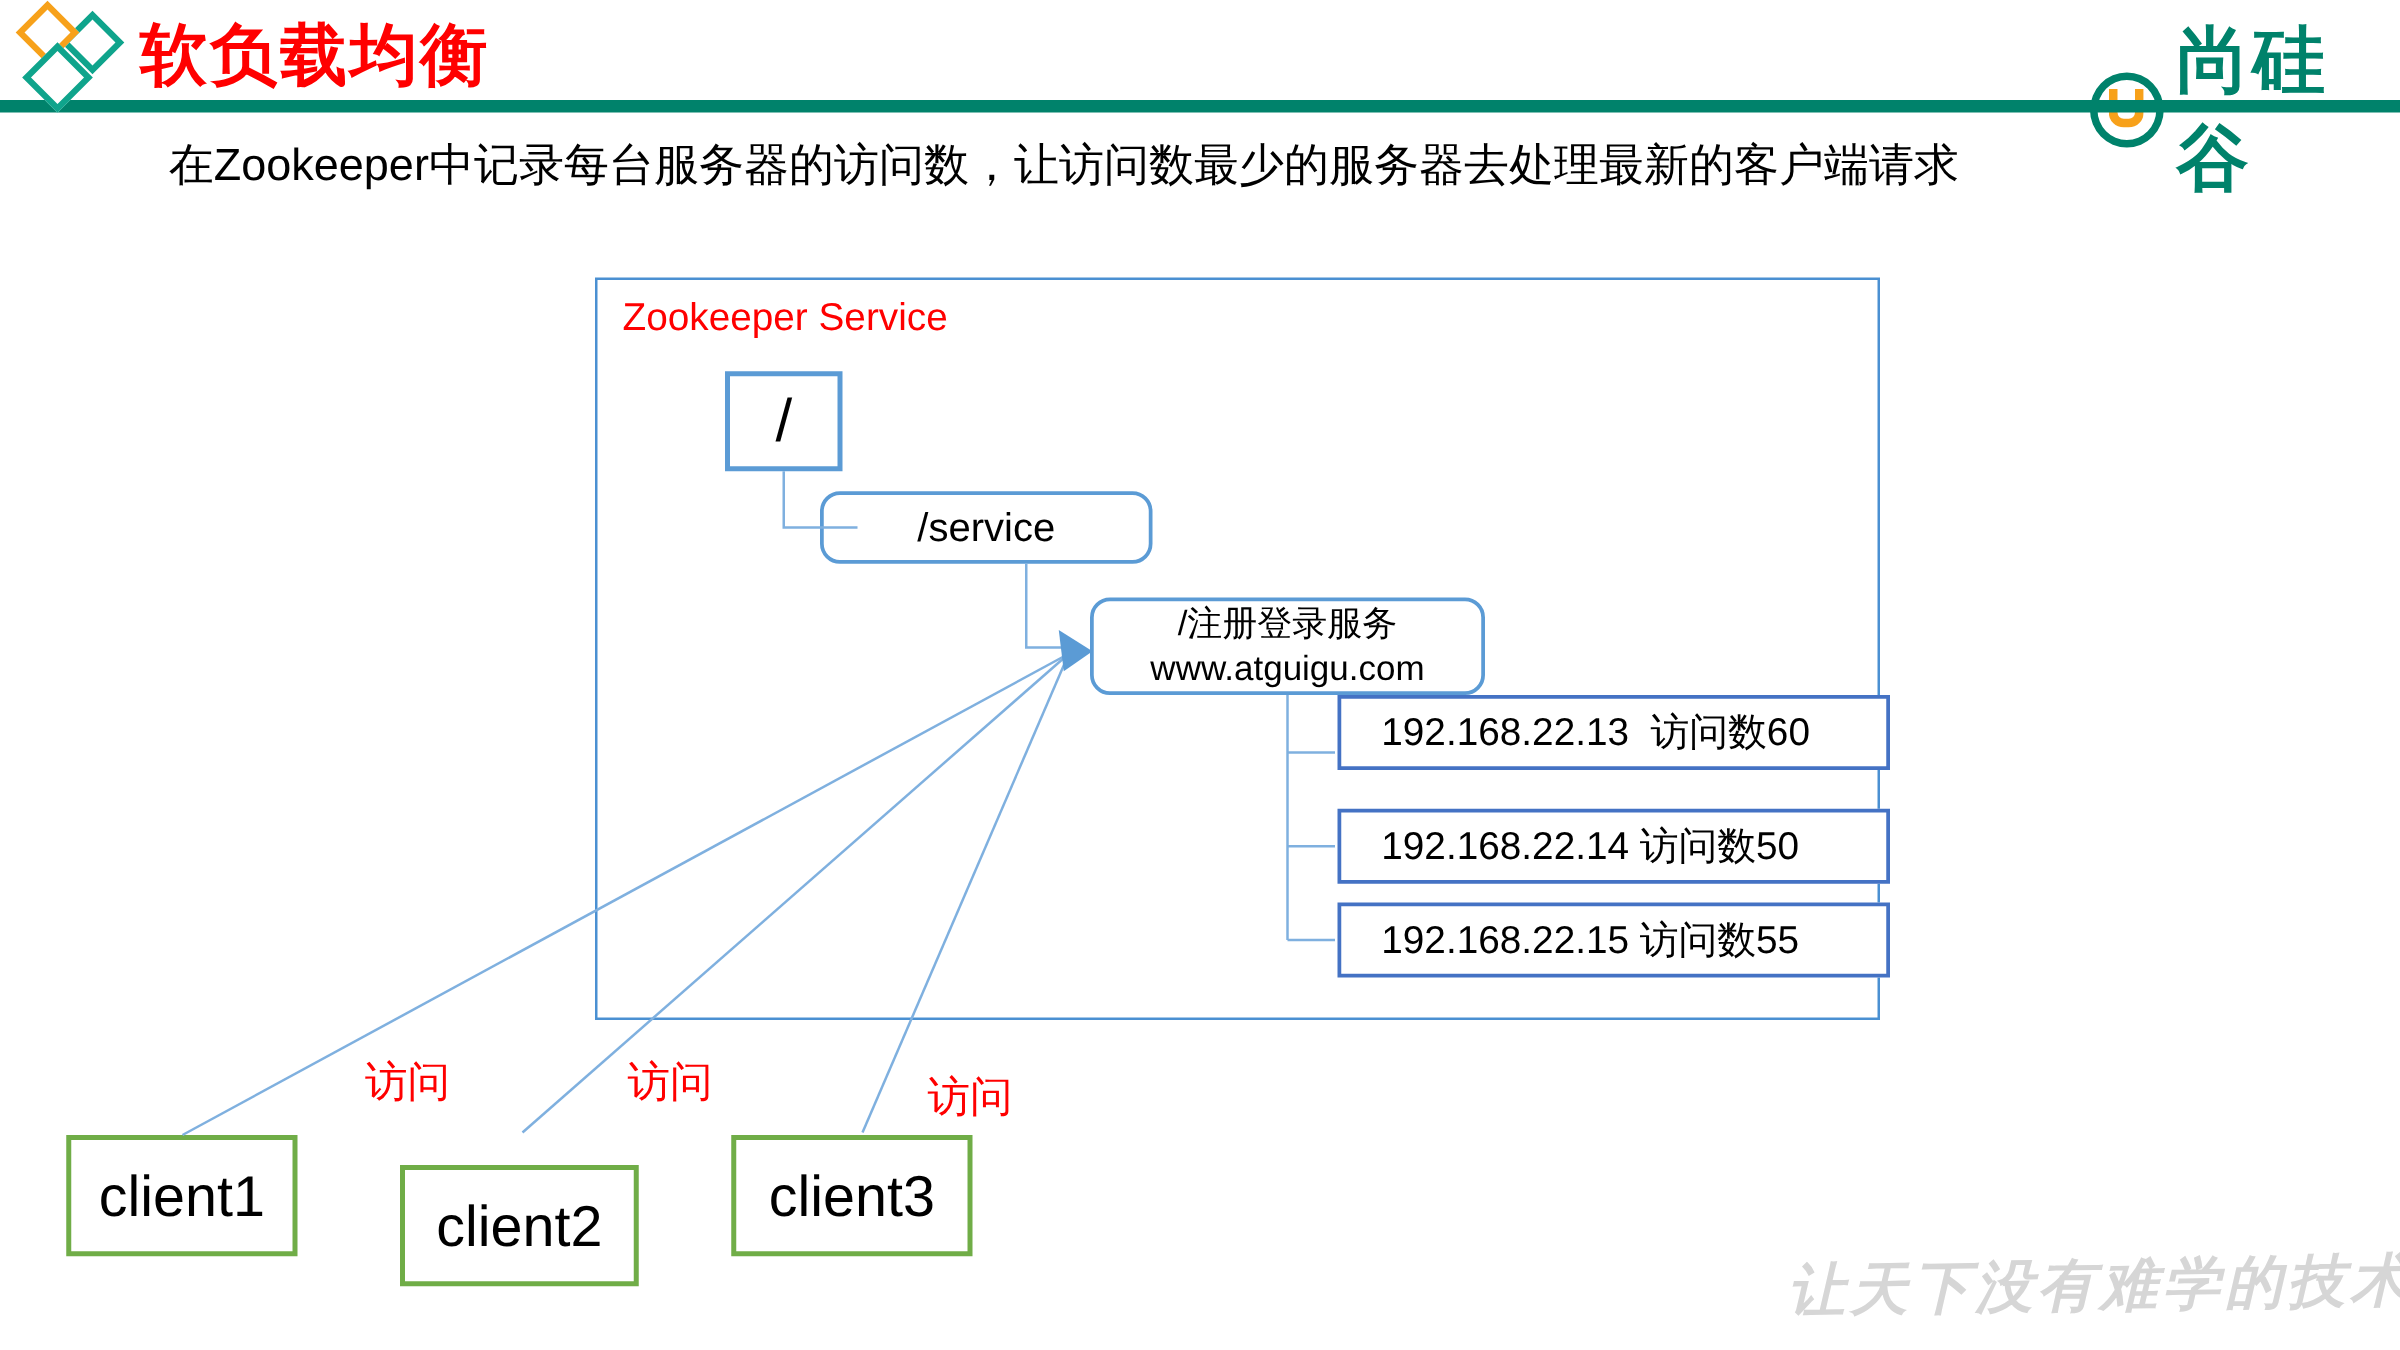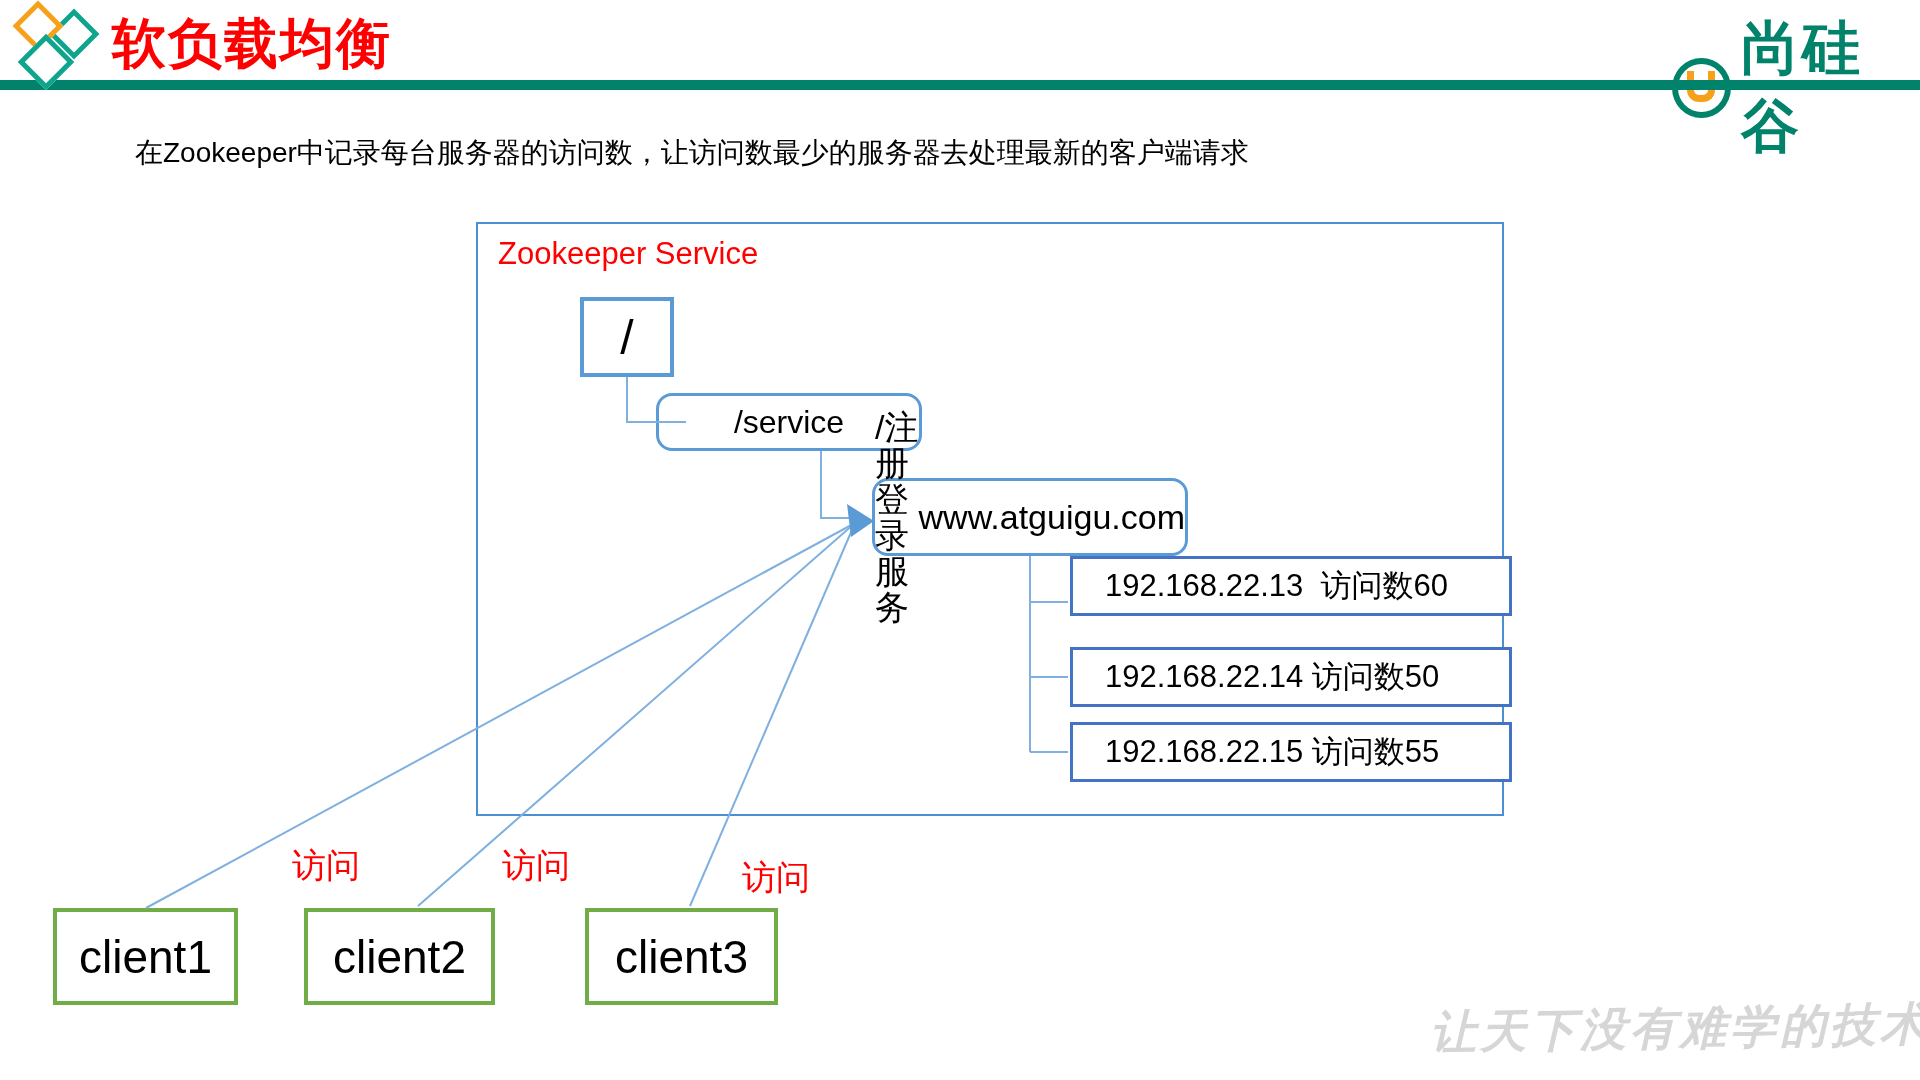--- a/index.html
+++ b/index.html
@@ -16,53 +16,53 @@
               color:#FF0000;letter-spacing:2px;white-space:nowrap;}
   .brand{position:absolute;left:1672px;top:10px;display:flex;align-items:center;}
   .brand-ring{position:relative;width:48px;height:48px;border:6px solid #00826B;border-radius:50%;
               display:flex;align-items:center;justify-content:center;}
   .brand-u{width:14px;height:24px;border-left:7px solid #F7A11A;border-right:7px solid #F7A11A;
            border-bottom:7px solid #F7A11A;border-bottom-left-radius:12px;border-bottom-right-radius:12px;
            margin-top:-4px;}
   .brand-name{margin-left:10px;font-size:58px;font-weight:900;color:#00826B;letter-spacing:3px;}
 
   
-  .subtitle{position:absolute;left:135px;top:134px;font-size:28px;color:#000;white-space:nowrap;}
+  .subtitle{position:absolute;left:135px;top:108px;font-size:36px;color:#000;white-space:nowrap;}
 
   
   .zk-box{position:absolute;left:476px;top:222px;width:1024px;height:590px;
           border:2px solid #4A90D2;background:#fff;}
   .zk-label{position:absolute;left:498px;top:236px;font-size:31px;color:#FF0000;white-space:nowrap;}
 
   
   .root-node{position:absolute;left:580px;top:297px;width:86px;height:72px;
              border:4px solid #5B9BD5;display:flex;align-items:center;justify-content:center;
              font-size:48px;color:#000;background:#fff;}
   .service-node{position:absolute;left:656px;top:393px;width:260px;height:52px;
                 border:3px solid #5B9BD5;border-radius:16px;display:flex;align-items:center;
                 justify-content:center;font-size:32px;color:#000;background:#fff;}
   .registry-node{position:absolute;left:872px;top:478px;width:310px;height:72px;
                  border:3px solid #5B9BD5;border-radius:16px;background:#fff;
-                 display:flex;align-items:center;justify-content:center;
-                 font-size:34px;line-height:36px;color:#000;z-index:2;}
+                 display:flex;flex-direction:column;align-items:center;justify-content:center;
+                 font-size:28px;line-height:36px;color:#000;z-index:2;}
 
   
   .server-row{position:absolute;left:1070px;width:404px;height:54px;border:3px solid #4472C4;
               background:#fff;font-size:31px;line-height:54px;padding-left:32px;
               white-space:pre;color:#000;box-sizing:content-box;}
   .srv-1{top:556px;} .srv-2{top:647px;} .srv-3{top:722px;}
 
   
   .access-label{position:absolute;font-size:34px;color:#FF0000;white-space:nowrap;}
   .acc-1{left:292px;top:843px;} .acc-2{left:502px;top:843px;} .acc-3{left:742px;top:855px;}
 
   
   .client-box{position:absolute;top:908px;height:89px;border:4px solid #70AD47;background:#fff;
               display:flex;align-items:center;justify-content:center;font-size:46px;color:#000;}
-  .cli-1{left:53px;width:177px;text-align:right;} .cli-2{left:304px;width:183px;} .cli-3{left:585px;width:185px;}
+  .cli-1{left:53px;width:177px;text-align:right;} .cli-2{left:320px;width:183px;margin-top:24px;} .cli-3{left:585px;width:185px;}
 
   
   .watermark{position:absolute;left:1430px;top:998px;width:480px;text-align:right;
              font-family:"DejaVu Serif",serif;font-style:italic;font-weight:bold;
              font-size:46px;color:#D6D6D6;letter-spacing:4px;transform:rotate(-1deg);
              white-space:nowrap;}
 
   
   .wires{position:absolute;left:0;top:0;width:1920px;height:1080px;z-index:1;pointer-events:none;}
 </style>

